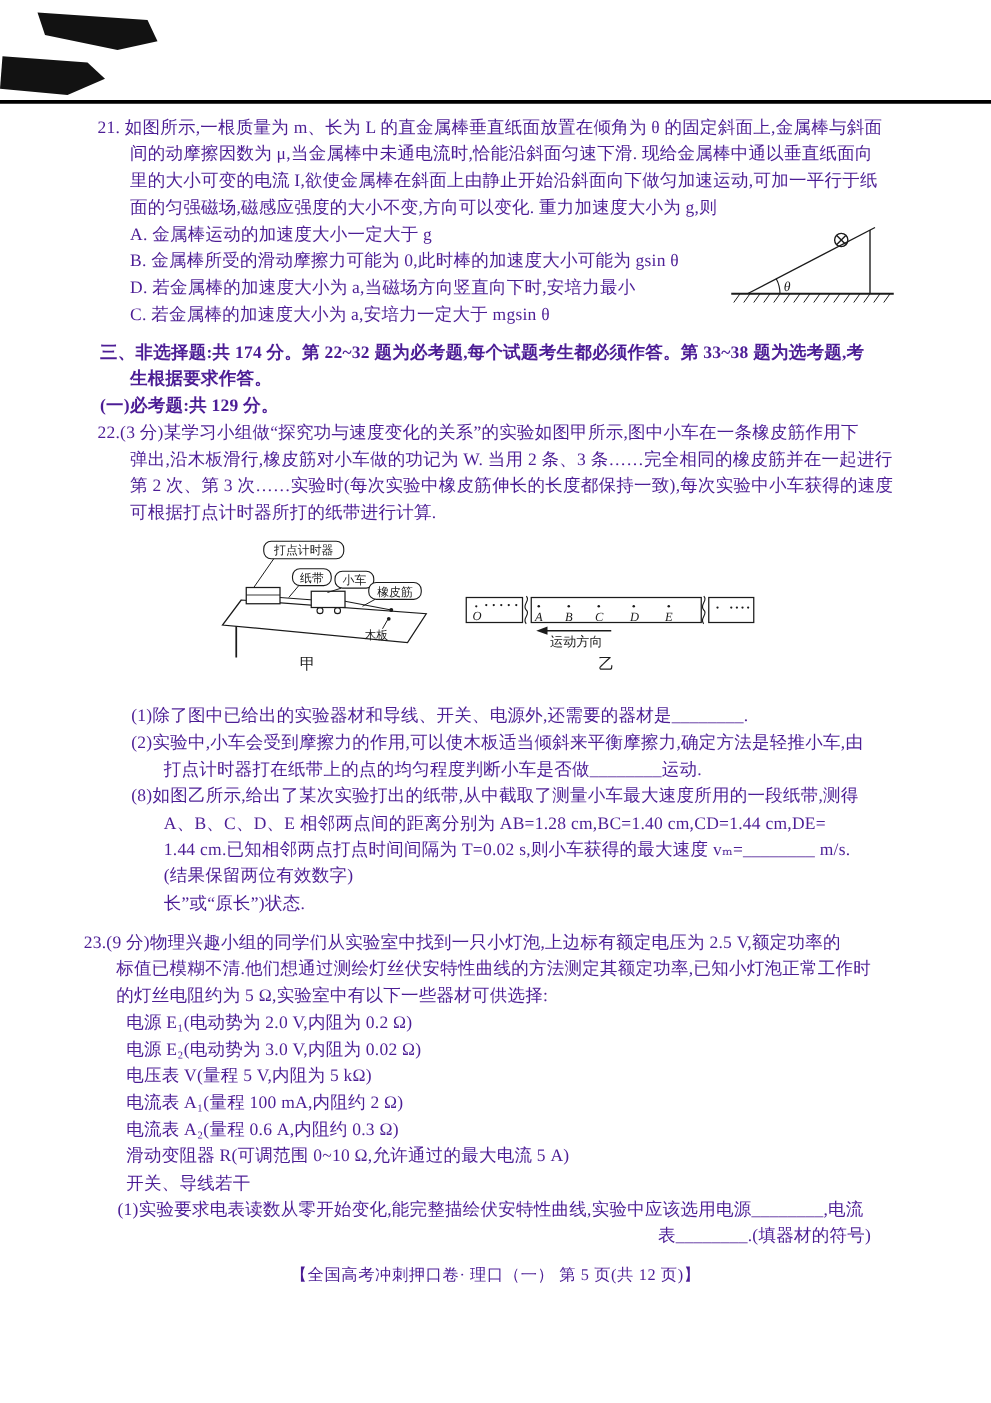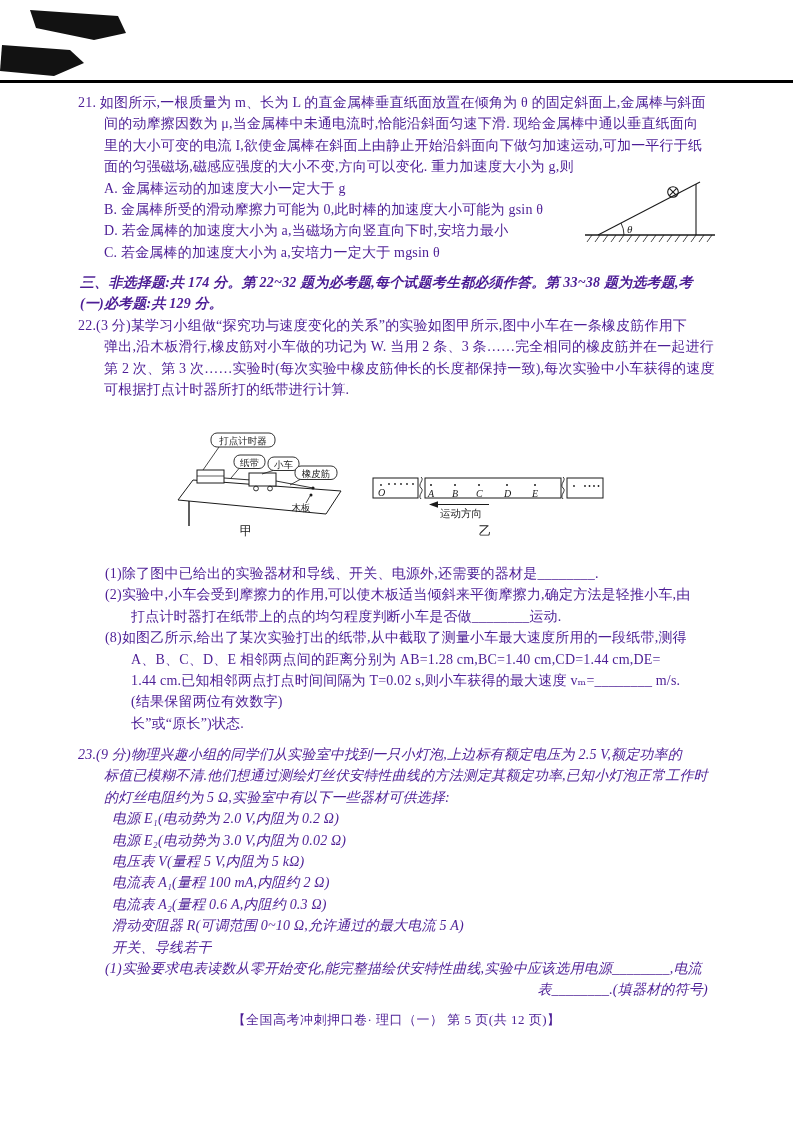--- a/index.html
+++ b/index.html
@@ -1,21 +1,21 @@
 <!DOCTYPE html>
 <html><head>
 <meta charset="utf-8">
 <style>
   html,body{margin:0;padding:0;background:#ffffff;}
   .page{position:relative;width:793px;height:1122px;background:#ffffff;overflow:hidden;
         font-family:"Liberation Serif","DejaVu Serif",serif;color:#4c1d95;padding-left:24px;}
   .rule{position:absolute;left:0;top:80px;width:793px;height:3px;background:#000;}
   .blk{position:absolute;font-size:14px;line-height:21.4px;white-space:nowrap;letter-spacing:0.2px;}
   .ln{height:21.4px;}
-  .b{font-weight:bold;font-style:italic;}
+  .b{font-weight:bold;}
   .ind{padding-left:26px;}
   .ind2{padding-left:26px;}
   .equip{padding-left:34px;}
   .footer{position:absolute;top:1011px;left:0;width:793px;text-align:center;
           font-size:13px;font-weight:normal;letter-spacing:0.5px;}
   .figsvg{position:absolute;}
   svg text{font-family:"Liberation Serif","DejaVu Serif",serif;fill:#1b1b1b;}
   .it{font-style:italic;}
 </style>
 </head>
@@ -67,20 +67,21 @@
     <text x="45" y="67" font-size="11" class="it">θ</text>
     <g>
       <circle cx="91" cy="26" r="5.3" fill="none" stroke="#1b1b1b" stroke-width="1.1"></circle>
       <line x1="87.4" y1="22.4" x2="94.6" y2="29.6" stroke="#1b1b1b" stroke-width="1.1"></line>
       <line x1="94.6" y1="22.4" x2="87.4" y2="29.6" stroke="#1b1b1b" stroke-width="1.1"></line>
     </g>
   </svg>
 
   <div class="blk" style="left:78px;top:272px;">
     <div class="ln b" style="padding-left:2px;">三、非选择题:共 174 分。第 22~32 题为必考题,每个试题考生都必须作答。第 33~38 题为选考题,考</div>
+    <div class="ln b ind">生根据要求作答。</div>
     <div class="ln b" style="padding-left:2px;">(一)必考题:共 129 分。</div>
     <div class="ln">22.(3 分)某学习小组做“探究功与速度变化的关系”的实验如图甲所示,图中小车在一条橡皮筋作用下</div>
     <div class="ln ind">弹出,沿木板滑行,橡皮筋对小车做的功记为 W. 当用 2 条、3 条……完全相同的橡皮筋并在一起进行</div>
     <div class="ln ind">第 2 次、第 3 次……实验时(每次实验中橡皮筋伸长的长度都保持一致),每次实验中小车获得的速度</div>
     <div class="ln ind">可根据打点计时器所打的纸带进行计算.</div>
   </div>
 
   <svg class="figsvg" style="left:173px;top:428px;" width="437" height="117" viewBox="0 0 437 117">
 
     <g>
@@ -166,21 +167,21 @@
     <div class="ln">(1)除了图中已给出的实验器材和导线、开关、电源外,还需要的器材是________.</div>
     <div class="ln">(2)实验中,小车会受到摩擦力的作用,可以使木板适当倾斜来平衡摩擦力,确定方法是轻推小车,由</div>
     <div class="ln ind2">打点计时器打在纸带上的点的均匀程度判断小车是否做________运动.</div>
     <div class="ln">(8)如图乙所示,给出了某次实验打出的纸带,从中截取了测量小车最大速度所用的一段纸带,测得</div>
     <div class="ln ind2">A、B、C、D、E 相邻两点间的距离分别为 AB=1.28 cm,BC=1.40 cm,CD=1.44 cm,DE=</div>
     <div class="ln ind2">1.44 cm.已知相邻两点打点时间间隔为 T=0.02 s,则小车获得的最大速度 vₘ=________ m/s.</div>
     <div class="ln ind2">(结果保留两位有效数字)</div>
     <div class="ln ind2">长”或“原长”)状态.</div>
   </div>
 
-  <div class="blk" style="left:78px;top:744px;font-style:italic;">
+  <div class="blk" style="left:67px;top:744px;">
     <div class="ln">23.(9 分)物理兴趣小组的同学们从实验室中找到一只小灯泡,上边标有额定电压为 2.5 V,额定功率的</div>
     <div class="ln ind">标值已模糊不清.他们想通过测绘灯丝伏安特性曲线的方法测定其额定功率,已知小灯泡正常工作时</div>
     <div class="ln ind">的灯丝电阻约为 5 Ω,实验室中有以下一些器材可供选择:</div>
     <div class="ln equip">电源 E₁(电动势为 2.0 V,内阻为 0.2 Ω)</div>
     <div class="ln equip">电源 E₂(电动势为 3.0 V,内阻为 0.02 Ω)</div>
     <div class="ln equip">电压表 V(量程 5 V,内阻为 5 kΩ)</div>
     <div class="ln equip">电流表 A₁(量程 100 mA,内阻约 2 Ω)</div>
     <div class="ln equip">电流表 A₂(量程 0.6 A,内阻约 0.3 Ω)</div>
     <div class="ln equip">滑动变阻器 R(可调范围 0~10 Ω,允许通过的最大电流 5 A)</div>
     <div class="ln equip">开关、导线若干</div>

